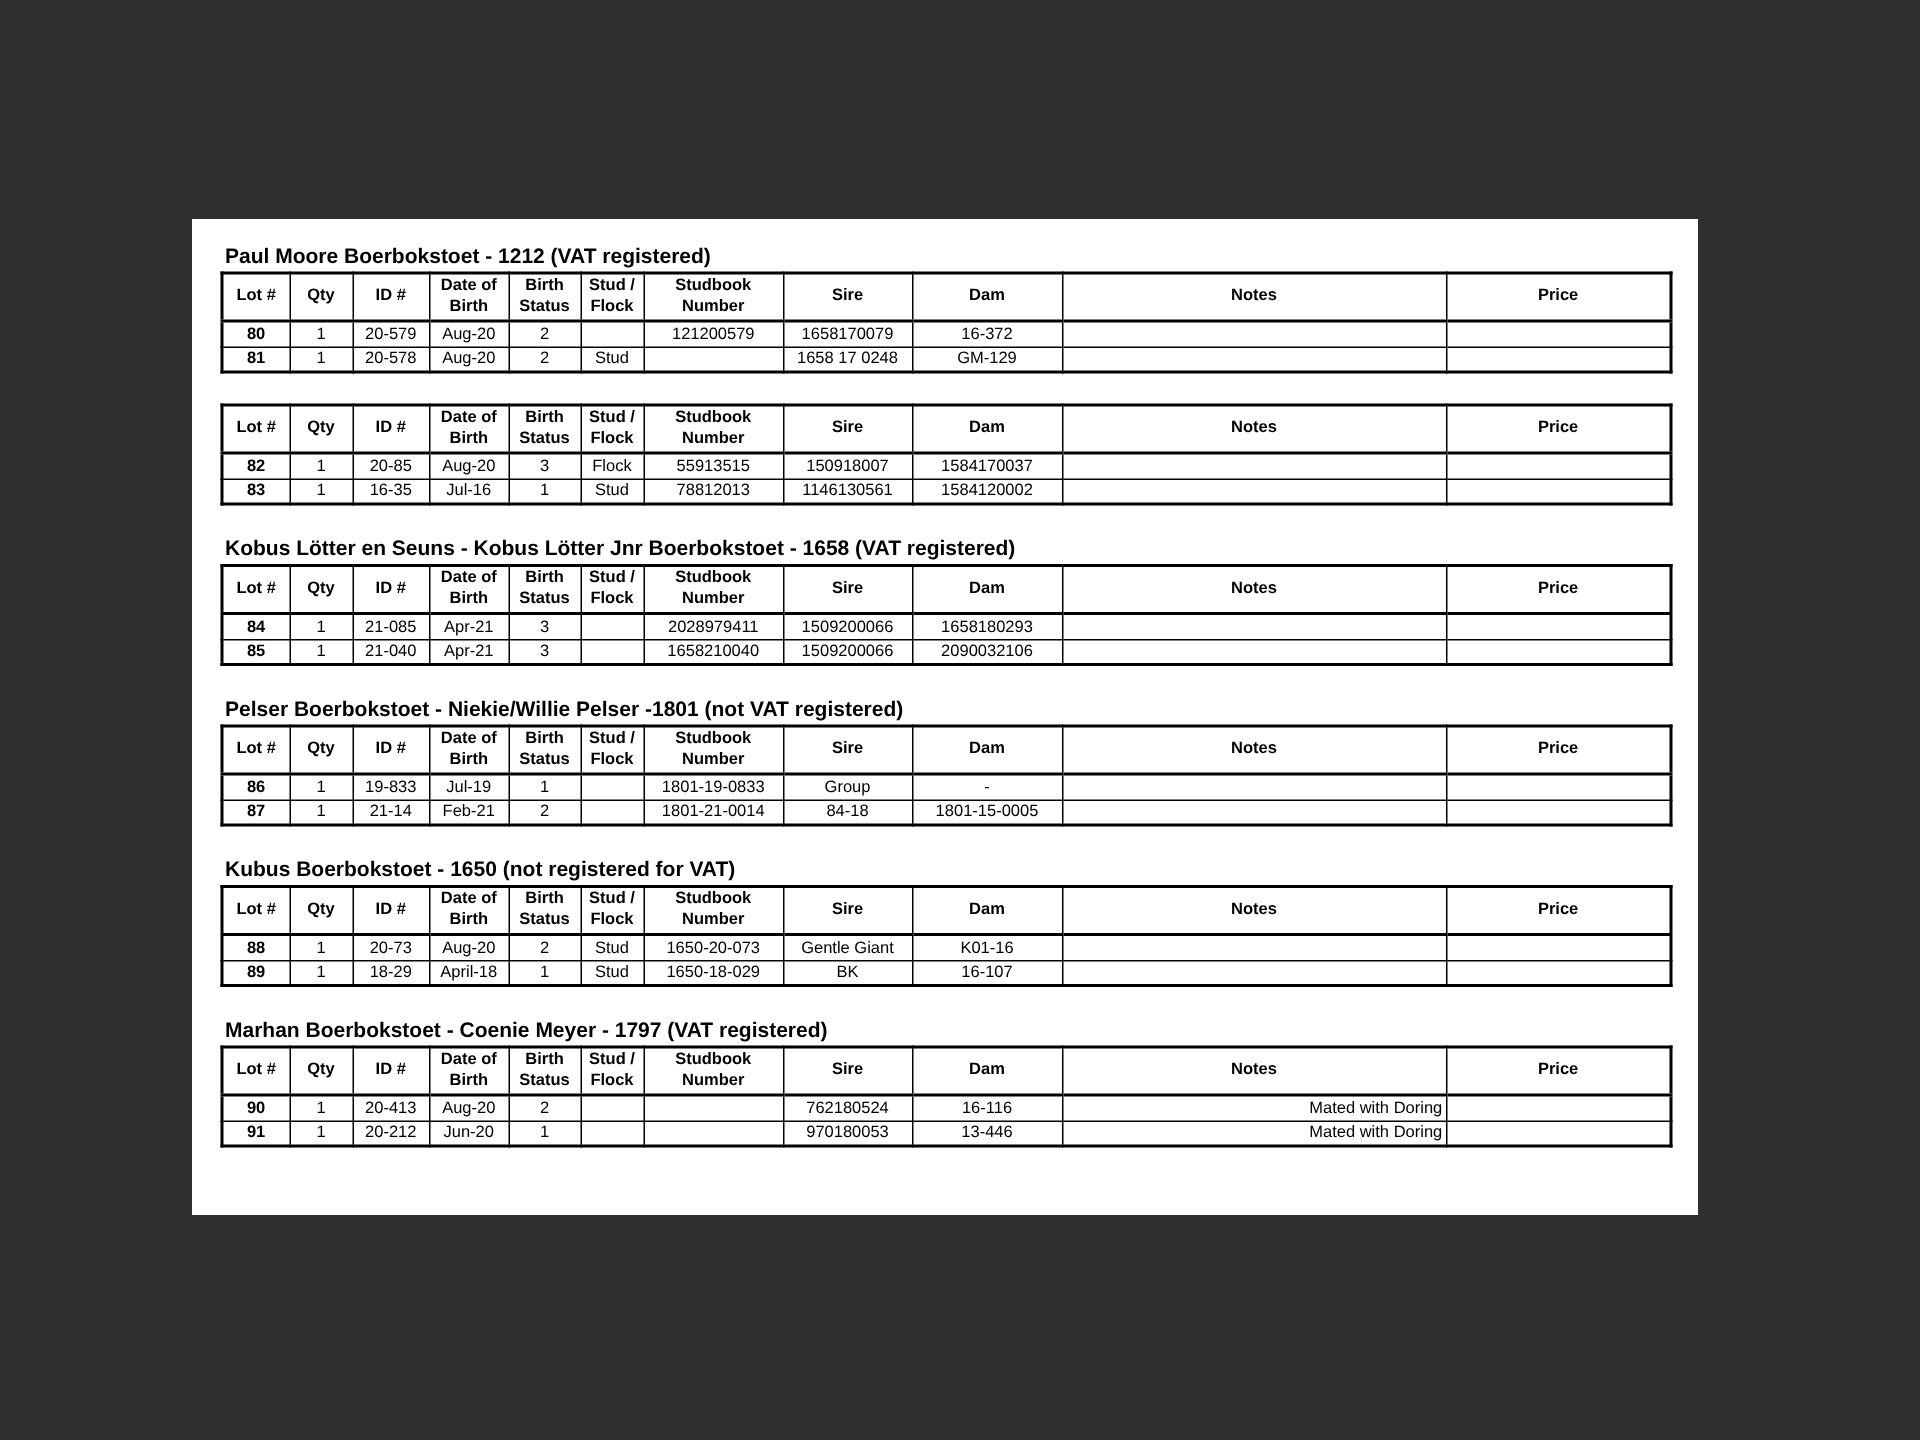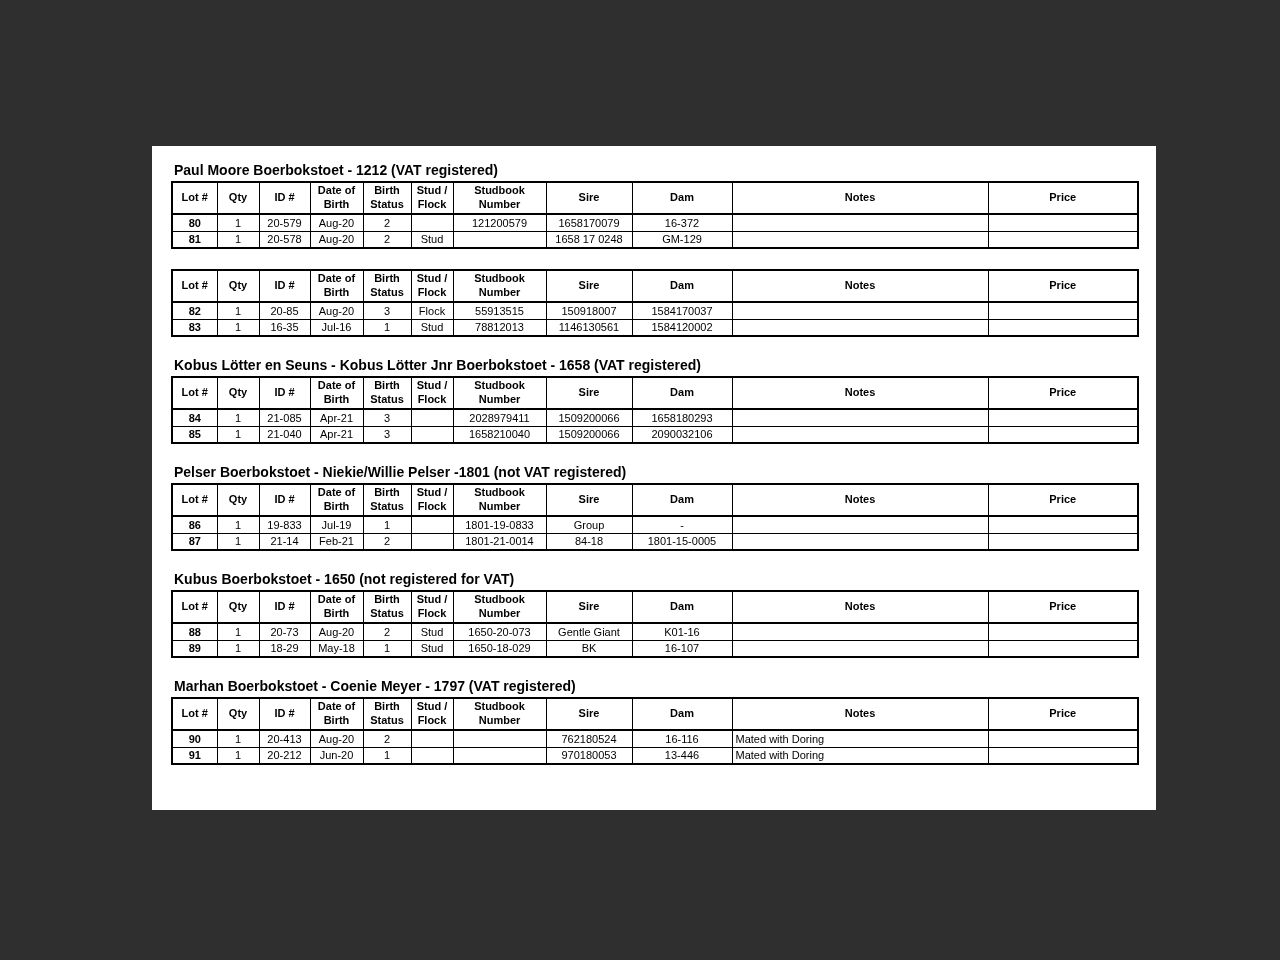--- a/index.html
+++ b/index.html
@@ -6,21 +6,21 @@
     margin: 0;
     padding: 0;
     width: 1280px;
     height: 960px;
     background: #2f2f2f;
     font-family: "Liberation Sans", sans-serif;
     color: #000;
   }
   .page {
     position: absolute;
-    left: 152px;
+    left: 128px;
     top: 146px;
     width: 1004px;
     height: 664px;
     background: #ffffff;
     box-sizing: border-box;
     padding: 16px 19px 0 19px;
     overflow: hidden;
   }
   .section {
     margin-bottom: 20px;
@@ -58,21 +58,21 @@
   }
   table.lot-table tbody td {
     height: 17px;
     font-weight: normal;
     white-space: nowrap;
   }
   table.lot-table tbody td.cell-lot-number {
     font-weight: bold;
   }
   table.lot-table tbody td.cell-notes {
-    text-align: left;
+    text-align: right;
     padding-left: 3px;
   }
 </style>
 </head>
 <body>
 
 <div class="page">
   <div class="section">
     <div class="section-title">Paul Moore Boerbokstoet - 1212 (VAT registered)</div>
     <table class="lot-table">
@@ -387,21 +387,21 @@
           <td class="cell-studbook-number">1650-20-073</td>
           <td class="cell-sire">Gentle Giant</td>
           <td class="cell-dam">K01-16</td>
           <td class="cell-notes"></td>
           <td class="cell-price"></td>
         </tr>
           <tr>
           <td class="cell-lot-number">89</td>
           <td class="cell-qty">1</td>
           <td class="cell-id-number">18-29</td>
-          <td class="cell-date-of-birth">May-18</td>
+          <td class="cell-date-of-birth">April-18</td>
           <td class="cell-birth-status">1</td>
           <td class="cell-stud-flock">Stud</td>
           <td class="cell-studbook-number">1650-18-029</td>
           <td class="cell-sire">BK</td>
           <td class="cell-dam">16-107</td>
           <td class="cell-notes"></td>
           <td class="cell-price"></td>
         </tr>
         </tbody>
     </table>

